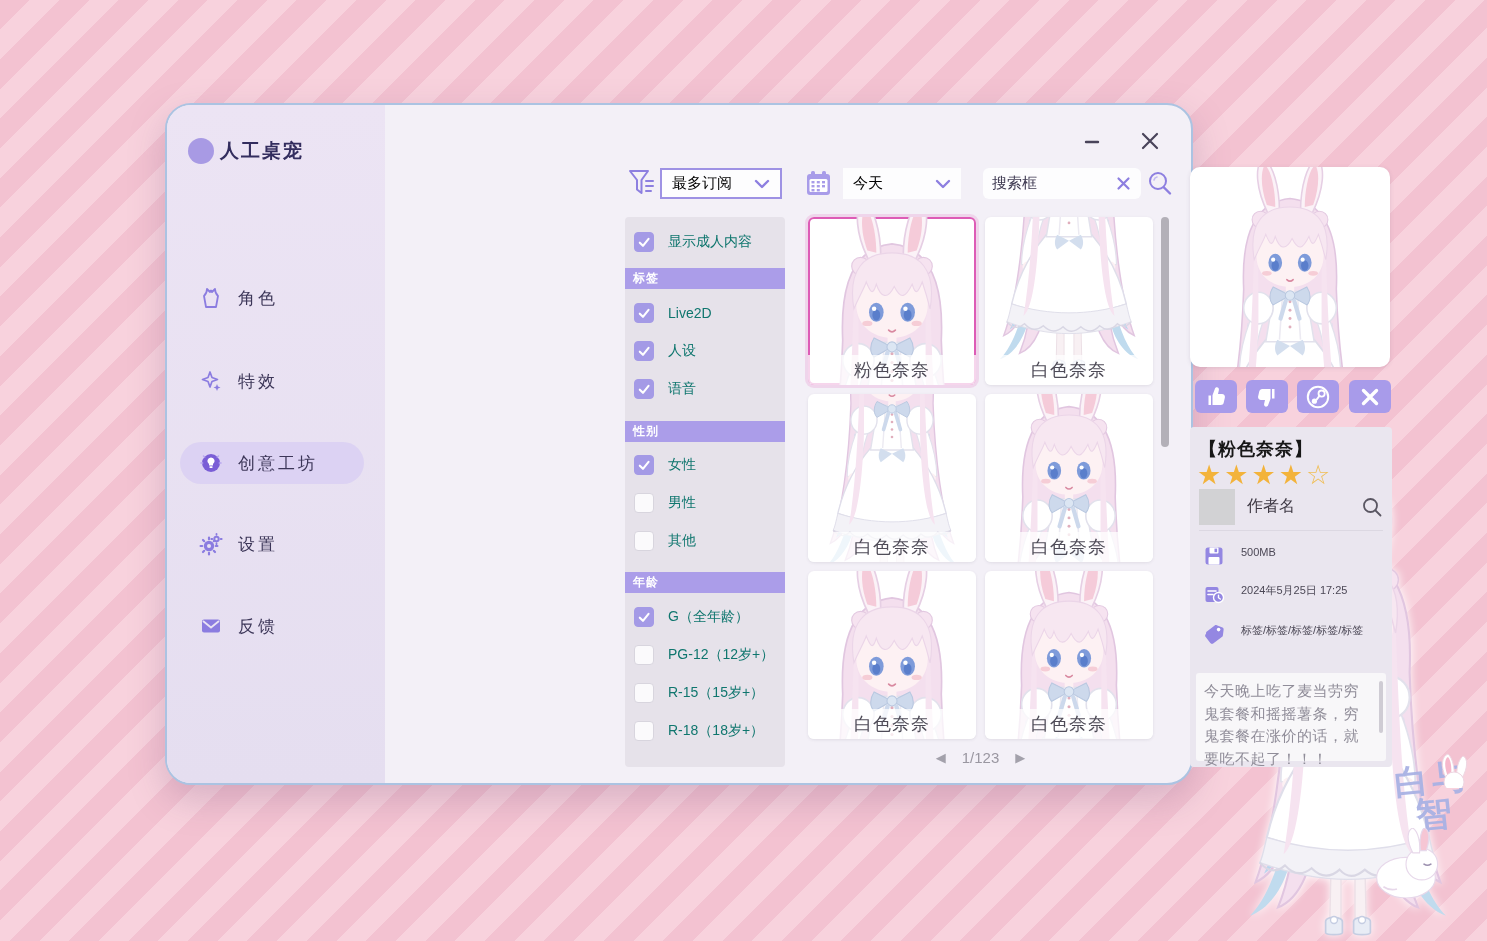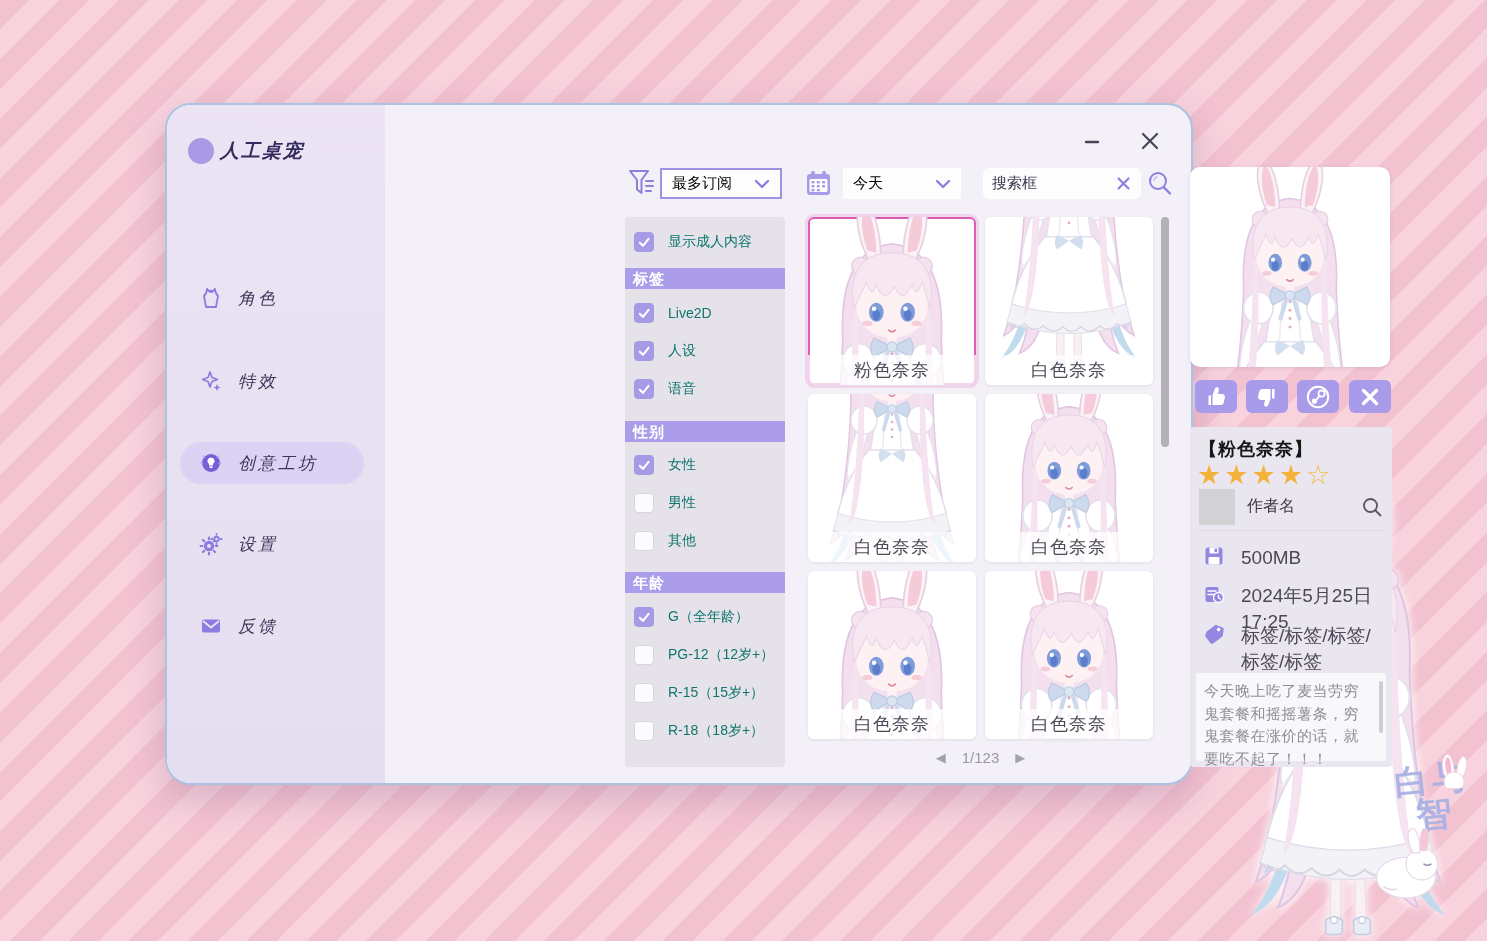--- a/index.html
+++ b/index.html
@@ -8,21 +8,21 @@
     font-family:"Liberation Sans","DejaVu Sans",sans-serif;
     background:repeating-linear-gradient(135deg,#f3c2d1 0 21px,#f8d2dd 21px 42px);
     position:relative; color:#3f3a52;
   }
 
   
   .window{position:absolute;left:165px;top:103px;width:1028px;height:682px;
     background:#f3f0f7;border:2px solid #abc3e2;border-radius:26px;
     box-shadow:0 14px 36px rgba(130,90,130,.28);}
   .sidebar{position:absolute;left:0;top:0;width:218px;height:678px;
-    background:linear-gradient(180deg,#ece4f4,#e5def0);border-radius:24px 0 0 24px;font-style:italic;}
+    background:linear-gradient(180deg,#ece4f4,#e5def0);border-radius:24px 0 0 24px;}
   .main{position:absolute;left:218px;top:0;right:0;bottom:0;}
 
   
   .logo{position:absolute;left:21px;top:33px;display:flex;align-items:center;gap:6px;}
   .logo-dot{width:26px;height:26px;border-radius:50%;background:#a89ae4;}
   .logo-text{font-size:19px;font-weight:bold;color:#332d5e;letter-spacing:2px;}
   .nav-item{position:absolute;left:13px;width:184px;height:42px;border-radius:21px;
     display:flex;align-items:center;gap:15px;padding-left:19px;cursor:pointer;
     font-size:17px;color:#3c3658;letter-spacing:3px;}
   .nav-item.active{background:#dcd2f3;}
@@ -40,21 +40,21 @@
     display:flex;align-items:center;justify-content:space-between;padding:0 10px;font-size:15px;color:#000000;cursor:pointer;}
   .dd-bordered{border:2px solid #9e92e4;}
   .searchbox{position:absolute;top:63px;height:31px;background:#fdfdfe;border-radius:6px;
     display:flex;align-items:center;padding:0 9px;gap:6px;}
   .searchbox input{border:none;outline:none;background:transparent;font-size:15px;color:#3f3a52;width:118px;
     font-family:"Liberation Sans","DejaVu Sans",sans-serif;}
 
   
   .fpanel{position:absolute;left:240px;top:112px;width:160px;height:550px;background:#e6e2ea;border-radius:4px;}
   .fsec{position:absolute;left:0;width:160px;height:21px;background:#ab9de9;color:#ffffff;
-    font-size:15px;font-weight:bold;line-height:21px;padding-left:8px;letter-spacing:1px;}
+    font-size:12px;font-weight:bold;line-height:21px;padding-left:8px;letter-spacing:1px;}
   .frow{position:absolute;left:9px;display:flex;align-items:center;gap:14px;height:22px;cursor:pointer;}
   .frow span{font-size:14px;color:#0f766e;white-space:nowrap;}
   .cbx{width:20px;height:20px;border-radius:4px;background:#fbfafc;border:1px solid #d8d5de;flex:0 0 20px;
     display:flex;align-items:center;justify-content:center;}
   .cbx svg{display:none;}
   .cbx.checked{background:#a49ae6;border-color:#a49ae6;}
   .cbx.checked svg{display:block;}
 
   
   .card{position:absolute;width:168px;height:168px;background:#ffffff;border-radius:6px;overflow:hidden;cursor:pointer;
@@ -79,21 +79,21 @@
   .d-title{position:absolute;left:9px;top:10px;font-size:18px;font-weight:bold;color:#171717;letter-spacing:1px;}
   .d-stars{position:absolute;left:7px;top:32px;font-size:27px;letter-spacing:3px;}
   .d-stars .star{cursor:pointer;}
   .d-stars .filled{color:#f3b33b;}
   .d-stars .outline{color:#f0be55;}
   .d-author{position:absolute;left:9px;top:64px;width:184px;height:40px;display:flex;align-items:center;gap:12px;
     border-bottom:1px solid #dcd8e2;padding-bottom:8px;}
   .d-avatar{width:36px;height:36px;background:#d2d2d4;flex:0 0 36px;}
   .d-author-name{font-size:16px;color:#3f3a45;flex:1;}
   .d-row{position:absolute;left:13px;display:flex;align-items:flex-start;gap:16px;}
-  .d-row .txt{font-size:19px;color:#4c4856;line-height:1.35;width:140px;}
+  .d-row .txt{font-size:11px;color:#4c4856;line-height:1.35;width:140px;}
   .d-desc{position:absolute;left:6px;top:246px;width:190px;height:88px;background:#f8f7f9;border-radius:3px;
     padding:7px 14px 7px 8px;font-size:15px;color:#908d99;line-height:1.5;letter-spacing:.5px;}
   .d-desc-thumb{position:absolute;right:3px;top:8px;width:4px;height:52px;border-radius:2px;background:#cfccd4;cursor:pointer;}
 
   
   .desktop-char{position:absolute;left:1208px;top:448px;width:280px;height:493px;
     filter:drop-shadow(0 0 5px rgba(255,255,255,.95));}
   .watermark{position:absolute;left:1396px;top:762px;color:#a9b2e4;font-weight:bold;
     transform:rotate(-6deg);line-height:1.0;text-align:left;opacity:.95;}
   .wm1{font-size:34px;letter-spacing:4px;}

